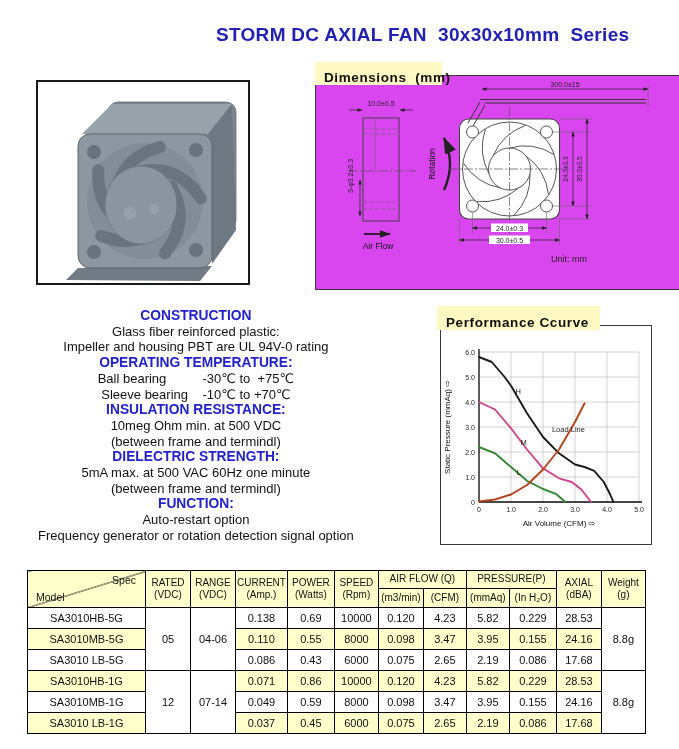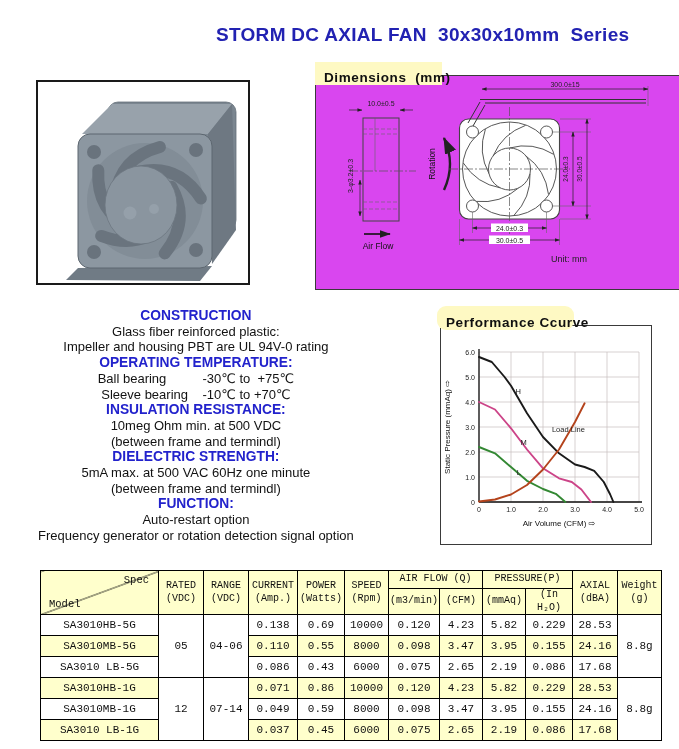--- a/index.html
+++ b/index.html
@@ -20,40 +20,40 @@
     border:2px solid #1a1a1a; background:#fff;
   }
   .photo-frame svg { display:block; }
 
   .green-label {
     background:#fef9c3; color:#101010; font-weight:bold; font-size:13.5px;
     display:flex; align-items:flex-end; padding-left:9px; z-index:3;
     white-space:pre; letter-spacing:0.6px;
   }
   #dims-label  { left:315px; top:62px;  width:127px; height:23px; }
-  #perf-label  { left:437px; top:306px; width:137px; height:24px;border-radius:9px; }
+  #perf-label  { left:437px; top:306px; width:163px; height:24px; }
 
   .dims-box {
     left:315px; top:75px; width:372px; height:215px;
     border:1px solid #3a3a3a; background:#d946ef; z-index:1;
   }
   .perf-box {
     left:440px; top:325px; width:212px; height:220px;
     border:1px solid #3a3a3a; background:#fff; z-index:1;
   }
   .perf-box svg { display:block; margin:4px auto 0; }
 
   .specs { left:38px; top:308px; white-space:pre; }
   .spec-line { font-size:13px; line-height:15.7px; color:#121212;text-align:center; }
   .spec-line.header { color:#2222cc; font-weight:bold; font-size:13.8px; }
 
   table.spec-table {
-    position:absolute; left:40px; top:570px;
+    position:absolute; left:27px; top:570px;
     border-collapse:collapse; table-layout:fixed;
-    font-family:Liberation Mono, monospace; color:#101010;
+    font-family:Liberation Sans, sans-serif; color:#101010;
   }
   .spec-table th, .spec-table td {
     border:1px solid #000; text-align:center; vertical-align:middle; padding:0 1px;
     overflow:hidden;
   }
   .spec-table th {
     background:#ffffcc; font-weight:normal; font-size:10px; line-height:1.25;
   }
   .spec-table thead tr:first-child th { height:18px; }
   .spec-table thead tr:last-child  th { height:19px; }

